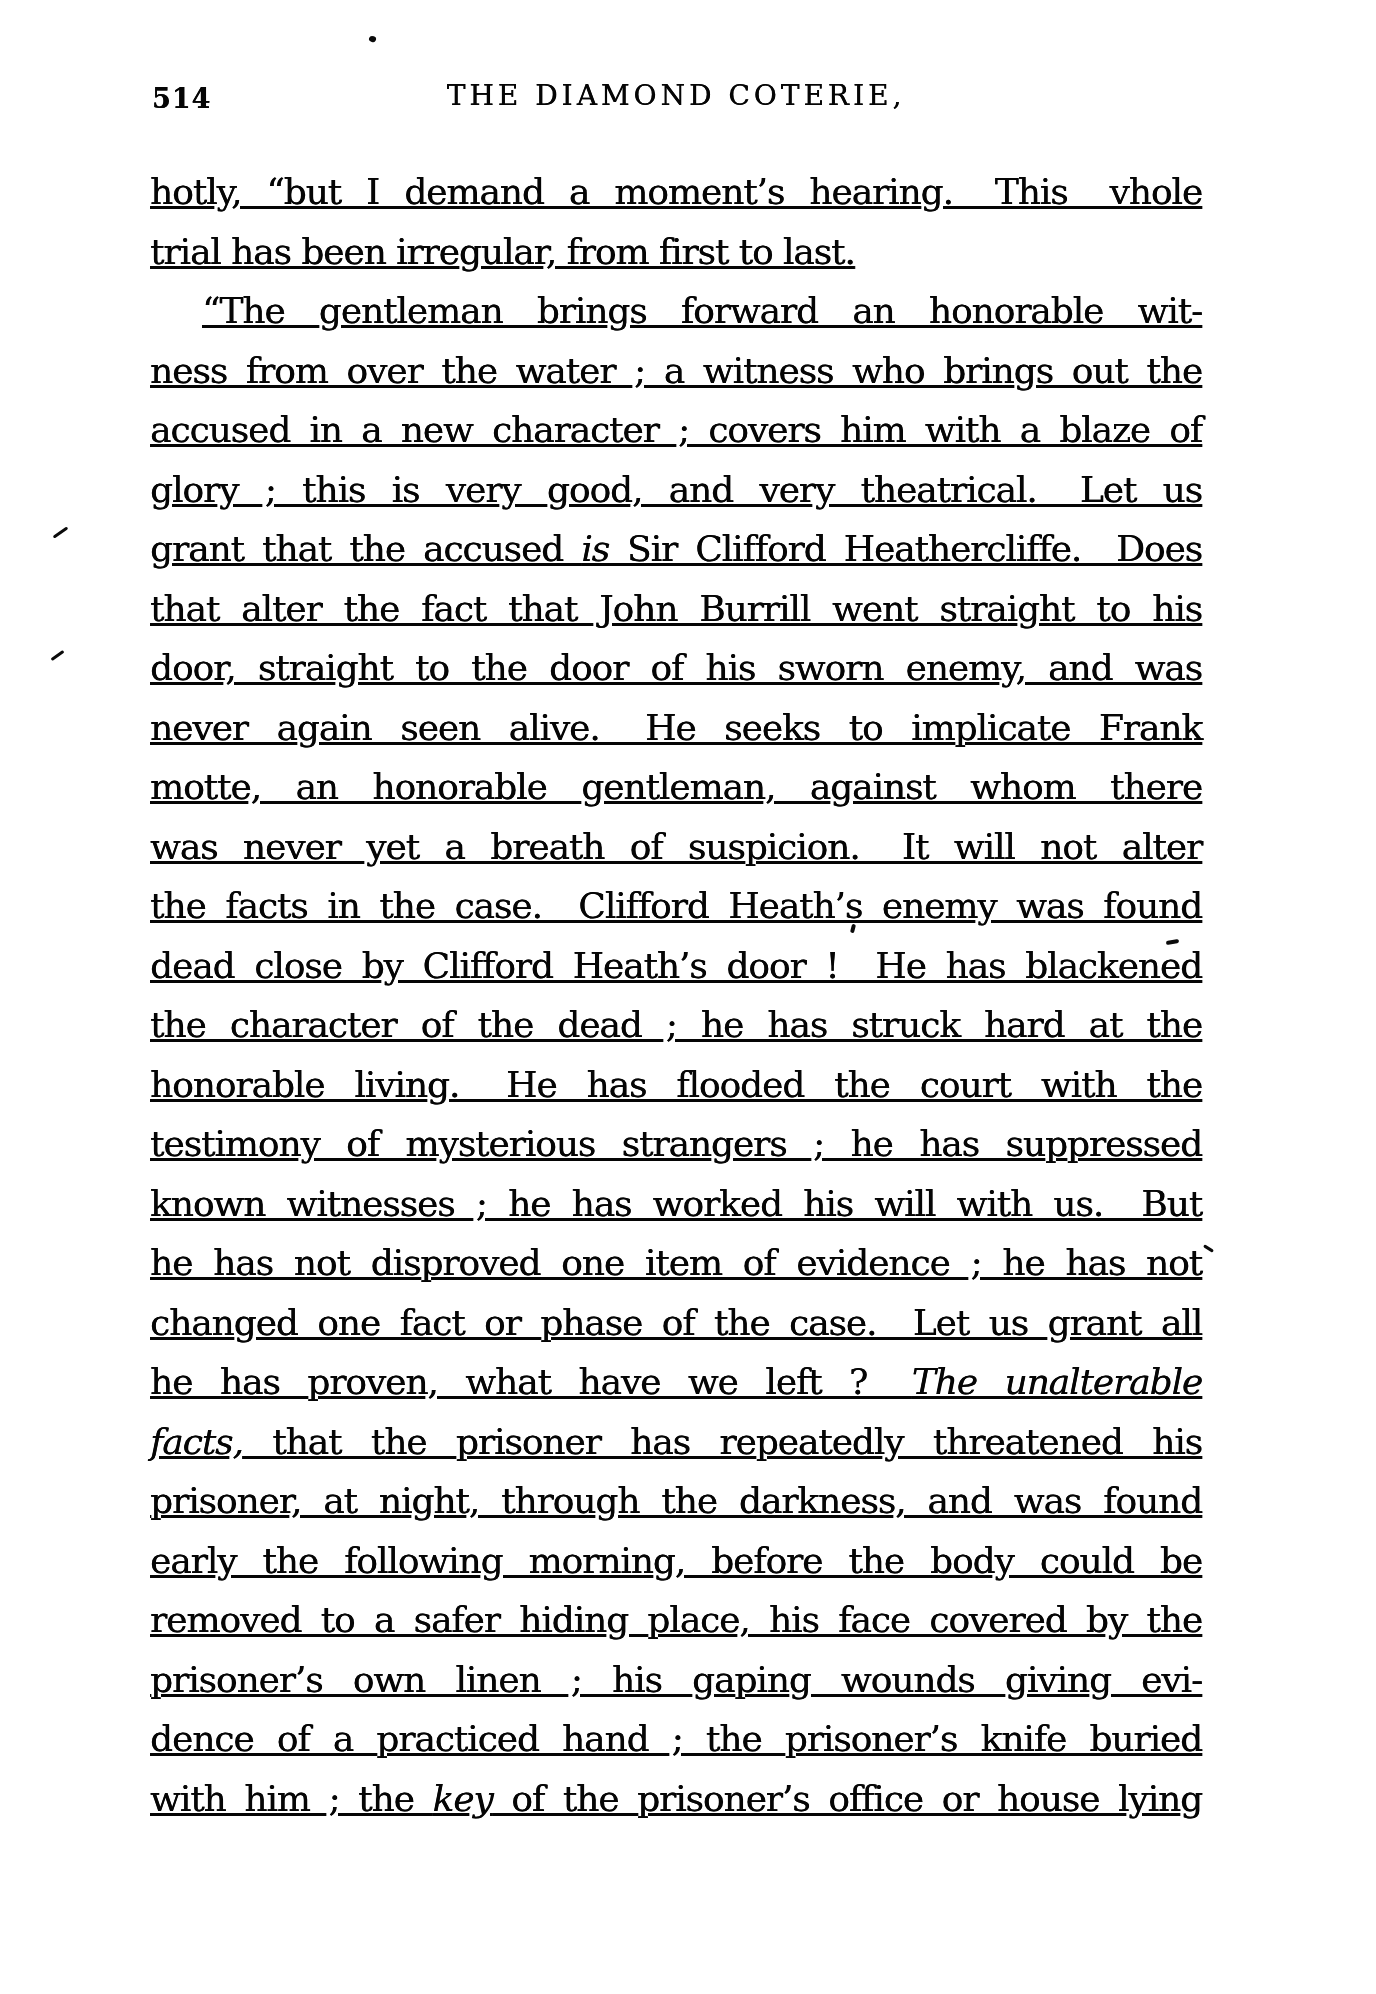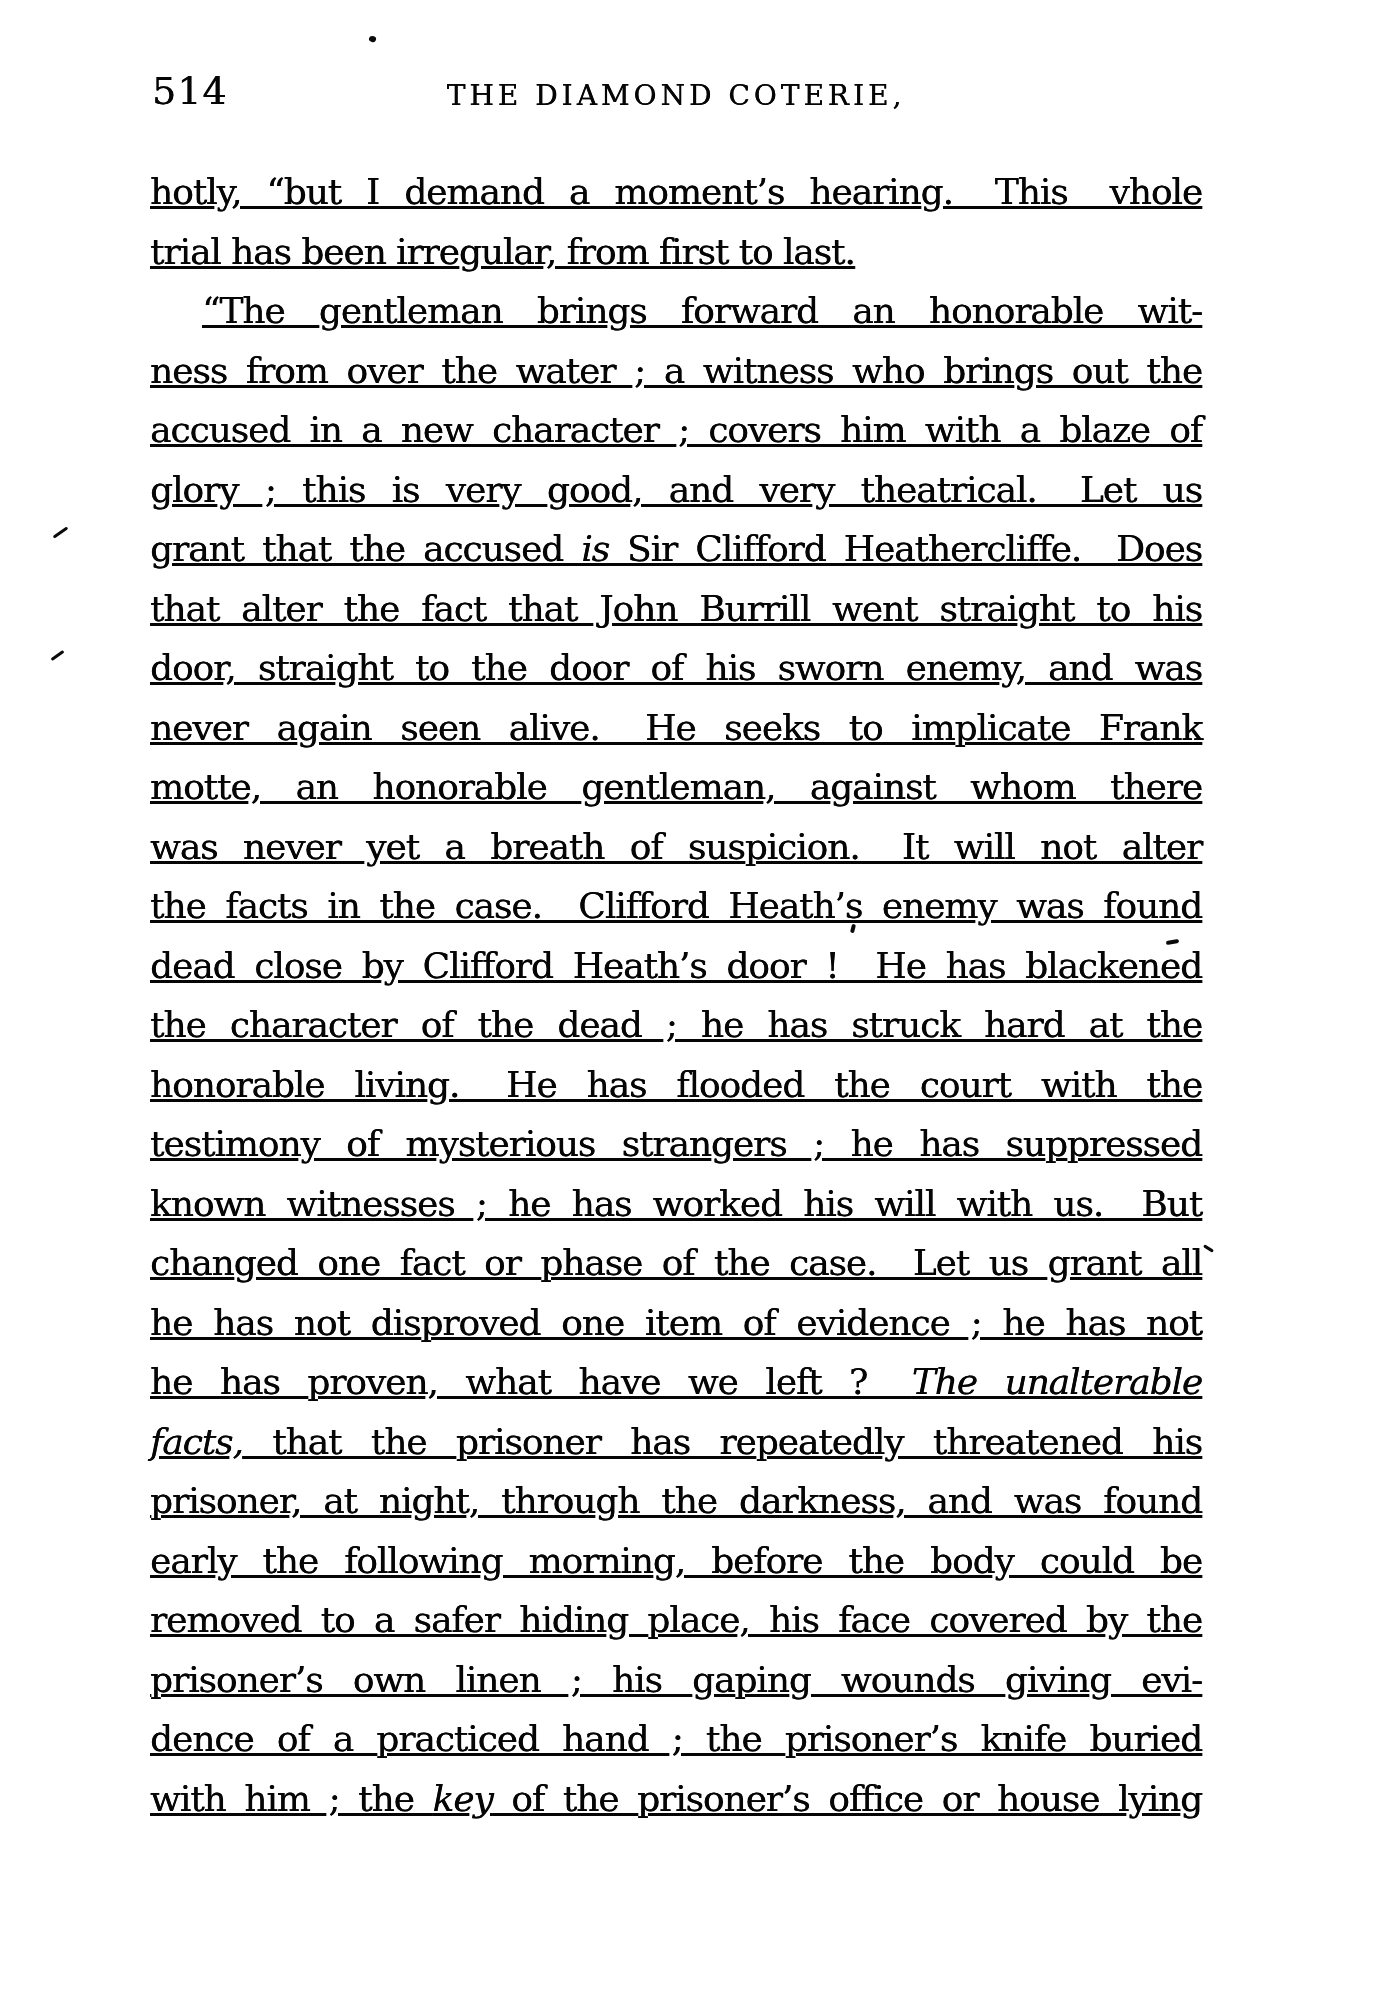--- a/index.html
+++ b/index.html
@@ -13,24 +13,24 @@
     color: #050505;
   }
   .page {
     position: absolute;
     inset: 0;
     background: #ffffff;
   }
   .page-number {
     position: absolute;
     left: 152px;
-    top: 72px;
-    font-size: 38px;
+    top: 80px;
+    font-size: 27px;
     line-height: 38px;
-    font-weight: 400;
+    font-weight: 700;
     letter-spacing: 1px;
     text-shadow: 0.3px 0 0 currentColor;
   }
   .running-title {
     position: absolute;
     left: 150px;
     top: 82px;
     width: 1052px;
     text-align: center;
     font-size: 28px;
@@ -94,22 +94,22 @@
       <div class="line"><span>door, straight to the door of his sworn enemy, and was</span></div>
       <div class="line"><span>never again seen alive.  He seeks to implicate Frank</span></div>
       <div class="line"><span>motte, an honorable gentleman, against whom there</span></div>
       <div class="line"><span>was never yet a breath of suspicion.  It will not alter</span></div>
       <div class="line"><span>the facts in the case.  Clifford Heath’s enemy was found</span></div>
       <div class="line"><span>dead close by Clifford Heath’s door !  He has blackened</span></div>
       <div class="line"><span>the character of the dead ; he has struck hard at the</span></div>
       <div class="line"><span>honorable living.  He has flooded the court with the</span></div>
       <div class="line"><span>testimony of mysterious strangers ; he has suppressed</span></div>
       <div class="line"><span>known witnesses ; he has worked his will with us.  But</span></div>
+      <div class="line"><span>he has not disproved one item of evidence ; he has not</span></div>
       <div class="line"><span>changed one fact or phase of the case.  Let us grant all</span></div>
-      <div class="line"><span>he has not disproved one item of evidence ; he has not</span></div>
       <div class="line"><span>he has proven, what have we left ?  </span><span class="it">The unalterable</span></div>
       <div class="line"><span class="it">facts,</span><span> that the prisoner has repeatedly threatened his</span></div>
       <div class="line"><span>prisoner, at night, through the darkness, and was found</span></div>
       <div class="line"><span>early the following morning, before the body could be</span></div>
       <div class="line"><span>removed to a safer hiding place, his face covered by the</span></div>
       <div class="line"><span>prisoner’s own linen ; his gaping wounds giving evi-</span></div>
       <div class="line"><span>dence of a practiced hand ; the prisoner’s knife buried</span></div>
       <div class="line"><span>with him ; the </span><span class="it">key</span><span> of the prisoner’s office or house lying</span></div>
     </div>
 

